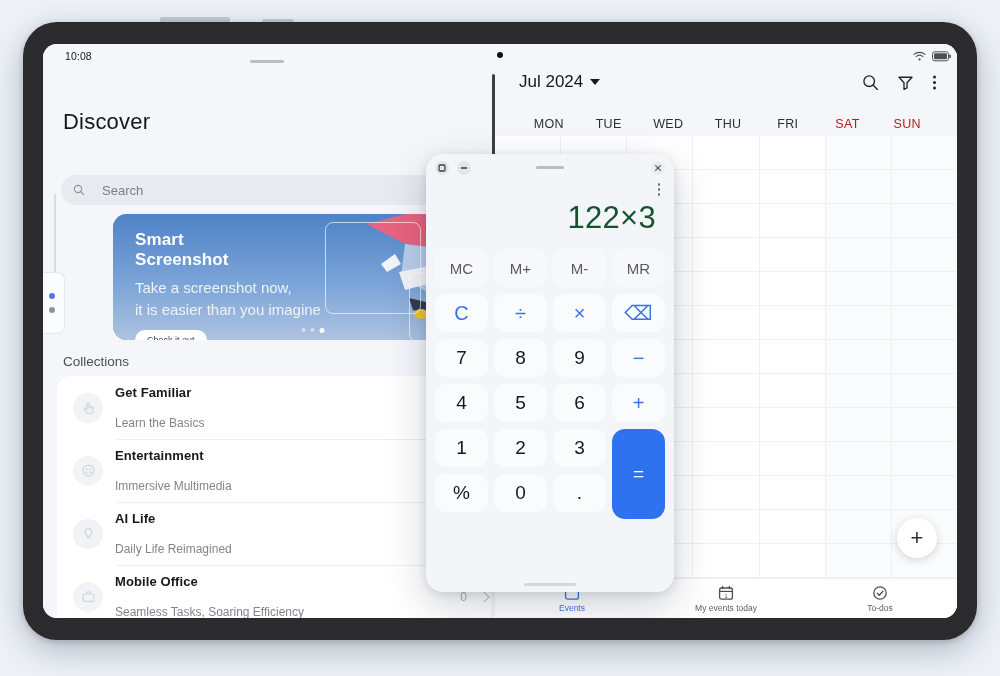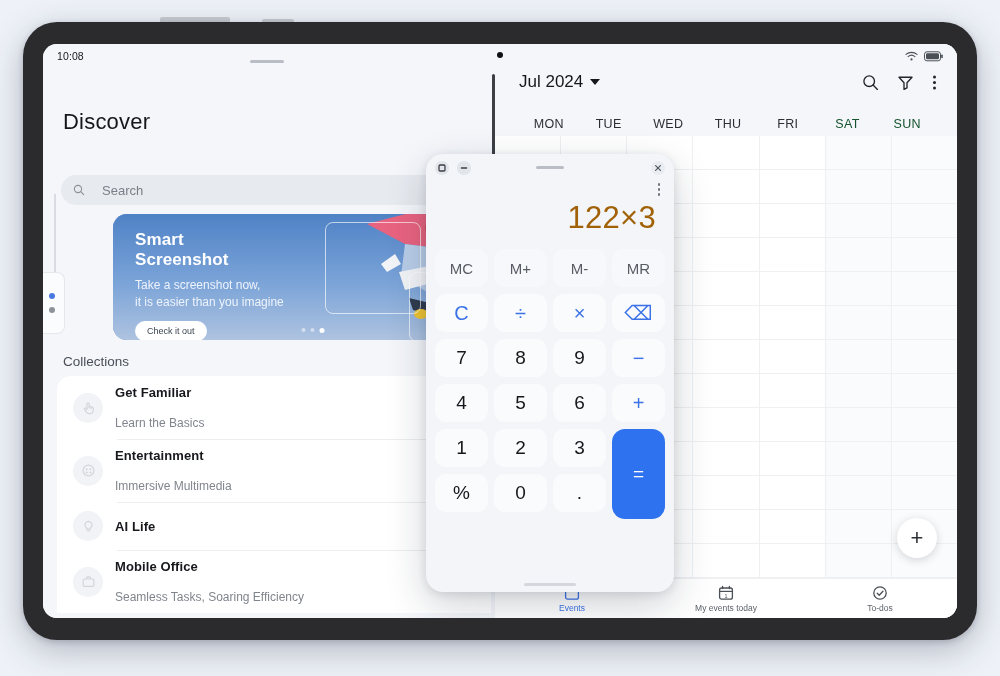--- a/index.html
+++ b/index.html
@@ -25,21 +25,21 @@
   }
   .screen {
     position:relative; width:100%; height:100%;
     background:#f4f6fa; border-radius:14px; overflow:hidden;
   }
   .camera { position:absolute; left:50%; top:8px; transform:translateX(-50%);
     width:6px; height:6px; border-radius:50%; background:#101014; z-index:60; }
 
   
   .statusbar {
-    position:absolute; left:0; top:0; width:100%; height:24px; z-index:40;
+    position:absolute; left:8px; top:0; width:100%; height:24px; z-index:40;
     display:flex; align-items:center; justify-content:space-between;
     padding:0 14px; pointer-events:none;
   }
   .clock { font-size:10.5px; color:#15171a; font-weight:500; letter-spacing:.1px; }
   .sys-icons { display:flex; align-items:center; gap:6px; }
 
   
   .split { position:absolute; inset:0; display:flex; }
   .pane-left  { position:relative; width:448px; height:100%; background:#f4f6fa; overflow:hidden; }
   .divider    { width:4px; height:100%; background:#f4f6fa; position:relative; }
@@ -66,21 +66,21 @@
   }
   .search-ph { font-size:13px; color:#7a7f87; }
 
   .banner {
     position:absolute; left:70px; top:170px; width:400px; height:126px; border-radius:14px;
     overflow:hidden; background:linear-gradient(110deg,#5f8ec9 0%,#7aa2d6 38%,#9fb8dd 66%,#b9c8e2 100%);text-decoration:underline;
   }
   .banner-sky { position:absolute; inset:0; background:linear-gradient(180deg,#4f82c6 0%,#7ba4d8 55%,#aec3e0 100%); }
   .banner-txt { position:absolute; left:22px; top:16px; z-index:3; }
   .banner-h1 { font-size:17px; font-weight:bold; color:#fff; line-height:1.18; letter-spacing:.1px; }
-  .banner-sub { margin-top:7px; font-size:12px; color:#eef3fb; line-height:1.45; }
+  .banner-sub { margin-top:7px; font-size:15px; color:#eef3fb; line-height:1.45; }
   .banner-cta {
     margin-top:9px; display:inline-block; background:#fff; color:#3b4450;
     font-size:9px; padding:5px 12px; border-radius:11px;
   }
   .skater {
     position:absolute; right:-6px; top:-8px; width:210px; height:142px; z-index:2;
   }
   .frame-box {
     position:absolute; border:1.4px solid rgba(255,255,255,.65); border-radius:8px; z-index:3;
   }
@@ -111,21 +111,21 @@
   
   .cal-head { position:absolute; left:0; top:0; width:100%; background:#f4f6fa; padding:28px 20px 0 24px; }
   .cal-title-row { display:flex; align-items:center; justify-content:space-between; }
   .cal-month { display:flex; align-items:center; gap:7px; font-size:17px; color:#15171a; }
   .caret { width:0; height:0; border-left:5px solid transparent; border-right:5px solid transparent; border-top:6px solid #15171a; }
   .cal-actions { display:flex; align-items:center; gap:18px; }
 
   .daystrip { display:flex; margin-top:25px; }
   .daycol { flex:1; text-align:center; }
   .dow { font-size:12.5px; color:#2b2e33; letter-spacing:.3px; }
-  .dow.we { color:#14532d; }
+  .dow.we { color:#b91c1c; }
   .dnum { font-size:14px; color:#1b1e22; font-weight:bold; margin-top:2px; }
   .dnum.we { color:#9ea3ab; }
   .dsub { font-size:7.5px; color:#b2b7be; margin-top:0px; }
 
   .grid { position:absolute; left:0; top:92px; right:0; bottom:40px; background:#fff; display:flex; }
   .gcol { flex:1; position:relative; border-right:1px solid #eef0f2; }
   .gcol:last-child { border-right:none; }
   .gcol.we { background:#fafbfc; }
   .grow { height:34px; border-bottom:1px solid #eef0f2; }
 
@@ -156,21 +156,21 @@
     background:#e2e5ea; display:flex; align-items:center; justify-content:center;
   }
   .win-max { left:9px; }
   .win-min { left:31px; }
   .win-close { right:9px; background:#e9ecf0; }
   .calc-grab { position:absolute; left:50%; top:12px; transform:translateX(-50%); width:28px; height:3px; border-radius:2px; background:#b9bec6; }
   .calc-kebab { position:absolute; right:14px; top:29px; display:flex; flex-direction:column; gap:2.5px; align-items:center; }
   .kb-d { width:2.5px; height:2.5px; border-radius:50%; background:#6f747c; }
 
   .calc-display { padding:20px 18px 4px; text-align:right; }
-  .calc-expr { font-size:31px; color:#a16207; letter-spacing:.3px; line-height:1.1; }
+  .calc-expr { font-size:31px; color:#14532d; letter-spacing:.3px; line-height:1.1; }
   .calc-res { font-size:15px; color:#a7acb3; margin-top:11px; }
 
   .keypad { padding:10px 9px 14px; display:grid; grid-template-columns:repeat(4,1fr); gap:7px 6px; }
   .key {
     height:38px; border-radius:11px; background:#fafbfd; display:flex; align-items:center; justify-content:center;
     font-size:19px; color:#14171b;
   }
   .key.mem { font-size:15px; color:#585d65; background:#f7f8fb; }
   .key.op  { color:#3c72e8; font-size:20px; }
   .key.eq  { background:#2f72ef; color:#fff; grid-row:span 3; height:auto; border-radius:13px; }
@@ -306,20 +306,21 @@
 
             <div class="coll-row">
               <div class="coll-ic">
                 <svg width="15" height="15" viewBox="0 0 15 15">
                     <path d="M7.5 2.4a3.6 3.6 0 0 1 2.2 6.4c-.5.4-.7.9-.7 1.5H6c0-.6-.2-1.1-.7-1.5A3.6 3.6 0 0 1 7.5 2.4Z" fill="none" stroke="#d2d5da" stroke-width="1.2"></path>
                     <line x1="6.2" y1="12" x2="8.8" y2="12" stroke="#d2d5da" stroke-width="1.2" stroke-linecap="round"></line>
                   </svg>
               </div>
               <div class="coll-meta">
                 <div class="coll-t">AI Life</div>
+                <div class="coll-s">Daily Life Reimagined</div>
               </div>
             </div>
 
             <div class="coll-row">
               <div class="coll-ic">
                 <svg width="15" height="15" viewBox="0 0 15 15">
                     <rect x="2.2" y="5" width="10.6" height="7.4" rx="1.3" fill="none" stroke="#d2d5da" stroke-width="1.2"></rect>
                     <path d="M5.6 5V3.9c0-.6.4-1 1-1h1.8c.6 0 1 .4 1 1V5" fill="none" stroke="#d2d5da" stroke-width="1.2"></path>
                   </svg>
               </div>

